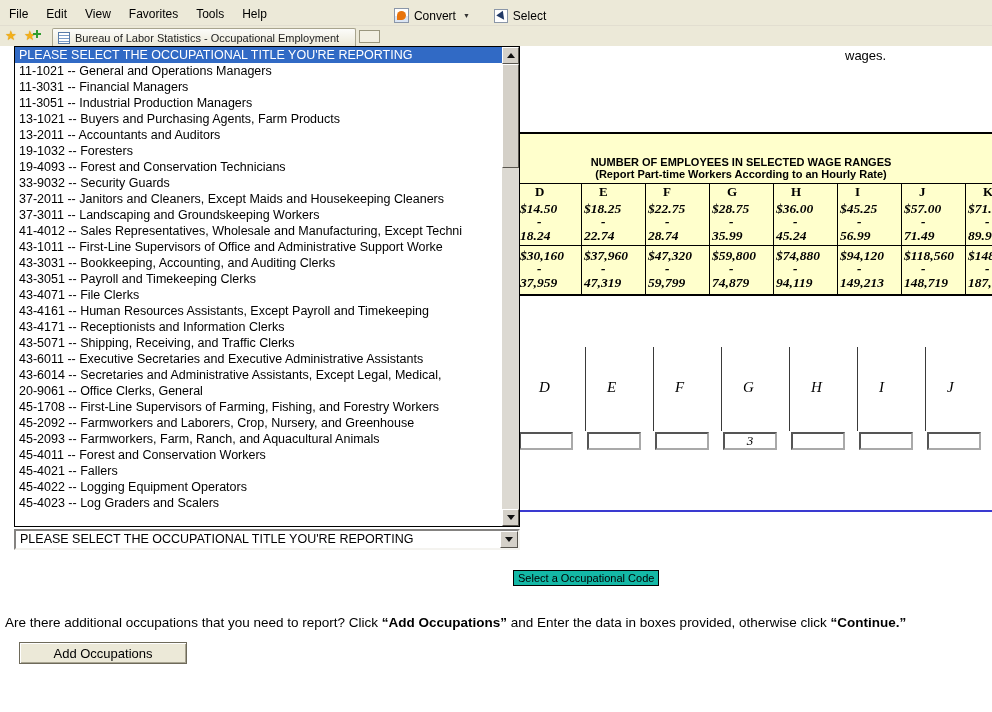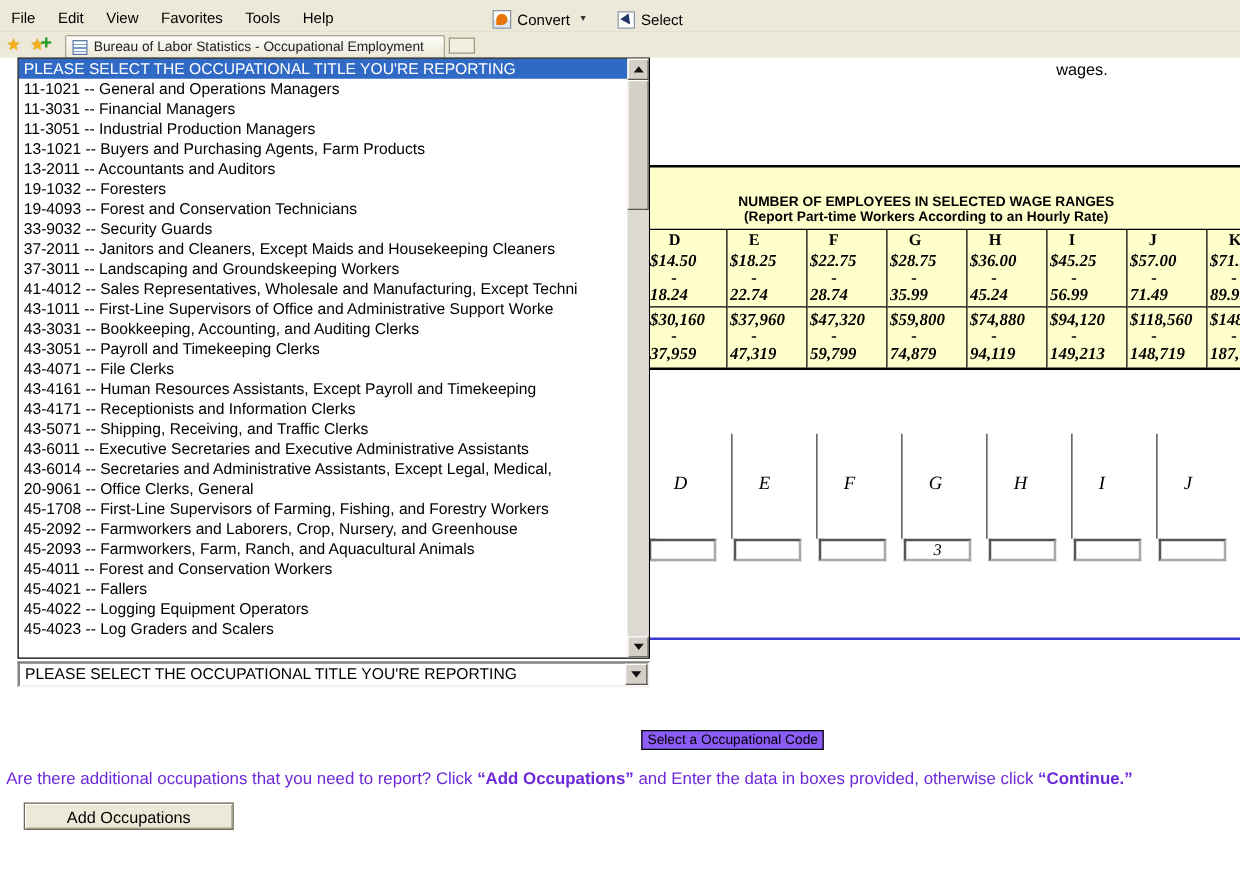--- a/index.html
+++ b/index.html
@@ -39,21 +39,21 @@
 .sbtn{position:absolute;left:0;width:17px;height:17px;background:#d4d0c8;border:1px solid;border-color:#fff #58554e #58554e #fff;display:flex;align-items:center;justify-content:center}
 .sbtn.up{top:0}.sbtn.down{bottom:0}
 .tri-up{width:0;height:0;border:4px solid transparent;border-bottom:5px solid #111;margin-top:-4px}
 .tri-down{width:0;height:0;border:4px solid transparent;border-top:5px solid #111;margin-bottom:-4px}
 .sthumb{position:absolute;left:0;top:17px;width:17px;height:104px;background:#d4d0c8;border:1px solid;border-color:#fff #58554e #58554e #fff}
 
 
 .sel-closed{position:absolute;left:14px;top:529px;width:506px;height:21px;background:#fff;border:2px solid;border-color:#848280 #f4f3ef #f4f3ef #848280;z-index:20}
 .sel-text{display:block;font-size:12.5px;line-height:16px;padding:0 22px 0 4px;white-space:nowrap;overflow:hidden}
 .sel-btn{position:absolute;right:0;top:0;bottom:0;width:18px;background:#d4d0c8;border:1px solid;border-color:#fff #58554e #58554e #fff;display:flex;align-items:center;justify-content:center}
-.tooltip{position:absolute;left:513px;top:584px;background:#8b5cf6;border:1px solid #000;font-size:11px;padding:1px 4px;z-index:30;white-space:nowrap}
+.tooltip{position:absolute;left:513px;top:570px;background:#14b8a6;border:1px solid #000;font-size:11px;padding:1px 4px;z-index:30;white-space:nowrap}
 
 
 .wages-frag{position:absolute;left:845px;top:48px;font-size:13px}
 .wage-table{position:absolute;left:453px;top:132px;width:576px;background:#ffffcc;border-top:2px solid #000}
 .wage-title-line{text-align:center;font-weight:bold;font-size:11px;line-height:12px}
 .wage-title-wrap{padding:22px 0 3px;border-bottom:1px solid #000}
 .wage-cols{display:flex;border-bottom:2px solid #000}
 .wcol{width:64px;flex:0 0 64px}
 .wcol+.wcol{border-left:1px solid #000}
 .wletter{height:15px;line-height:15px;font-family:"Liberation Serif",serif;font-weight:bold;font-size:13px;padding-left:17px}
@@ -68,21 +68,21 @@
 .ecell:first-child{width:64px;flex:0 0 64px}
 .ecell+.ecell{border-left:1px solid #3a3a3a}
 .eltxt{font-family:"Liberation Serif",serif;font-style:italic;font-size:15px}
 .entry-inputs{display:flex}
 .eicell{width:68px;flex:0 0 68px}
 .eicell:first-child{width:64px;flex:0 0 64px}
 .ebox{width:54px;height:18px;margin-left:2px;border:2px inset #a9a9a9;background:#fff;font-family:"Liberation Serif",serif;font-style:italic;font-size:13px;text-align:center;padding:0}
 .eicell:first-child .ebox{margin-left:18px}
 .blue-rule{position:absolute;left:453px;top:510px;width:576px;height:2px;background:#3a3ad0}
 
-.instruction{position:absolute;left:5px;top:615px;width:982px;font-size:13.5px;color:#6d28d9}
+.instruction{position:absolute;left:5px;top:615px;width:982px;font-size:13.5px;color:#000000}
 .instruction b{font-weight:bold}
 .add-btn{position:absolute;left:19px;top:642px;width:168px;height:22px;background:#ece9d8;border:1px solid #6e6a5a;box-shadow:inset 1px 1px 0 #fff,inset -1px -1px 0 #a9a592;font-size:13px;display:flex;align-items:center;justify-content:center;cursor:default}
 </style>
 </head>
 <body>
 
 <div class="screen">
 
   <div class="menubar">
     <div class="menu-items" id="menu-items">

